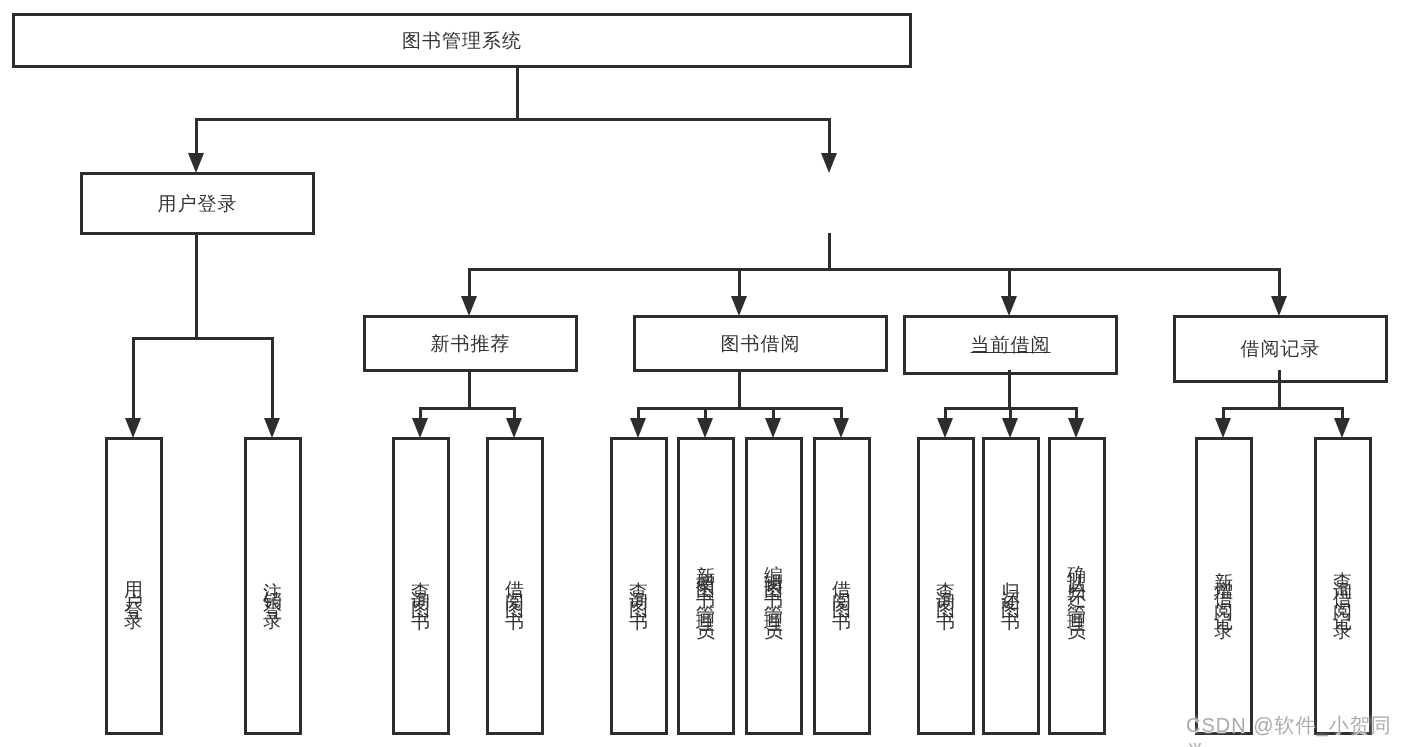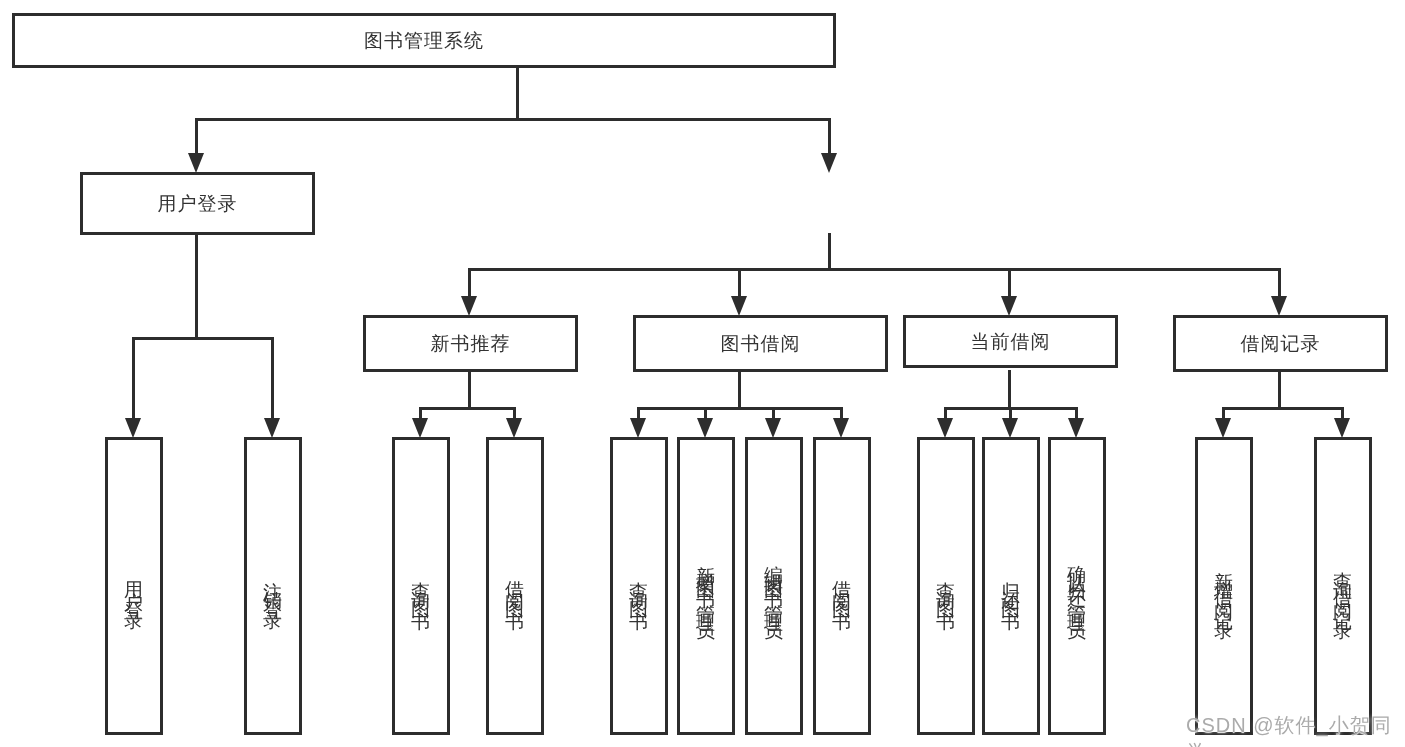--- a/index.html
+++ b/index.html
@@ -31,42 +31,42 @@
     font-size:20px; letter-spacing:1px;
     color:var(--watermark,#ababab);
     text-shadow:0 1px 1px rgba(255,255,255,.95), 0 0 4px rgba(255,255,255,.9);
   }
 </style>
 </head>
 <body>
 
 <div class="canvas">
 
-  <div class="box" style="left:12px;top:13px;width:824px;height:55px;">
+  <div class="box" style="left:12px;top:13px;width:900px;height:55px;">
     <span>图书管理系统</span>
   </div>
 
   <div class="box" style="left:80px;top:172px;width:235px;height:63px;">
     <span>用户登录</span>
   </div>
 
 
   <div class="box" style="left:363px;top:315px;width:215px;height:57px;">
     <span>新书推荐</span>
   </div>
 
   <div class="box" style="left:633px;top:315px;width:255px;height:57px;">
     <span>图书借阅</span>
   </div>
 
-  <div class="box" style="left:903px;top:315px;width:215px;height:53px;">
+  <div class="box" style="left:903px;top:315px;width:215px;height:60px;text-decoration:underline;">
     <span>当前借阅</span>
   </div>
 
-  <div class="box" style="left:1173px;top:315px;width:215px;height:57px;">
+  <div class="box" style="left:1173px;top:315px;width:215px;height:68px;">
     <span>借阅记录</span>
   </div>
 
   <div class="box leaf" style="left:105px;top:437px;width:58px;height:298px;">
     <span>用户登录</span>
   </div>
 
   <div class="box leaf" style="left:244px;top:437px;width:58px;height:298px;">
     <span>注销登录</span>
   </div>

